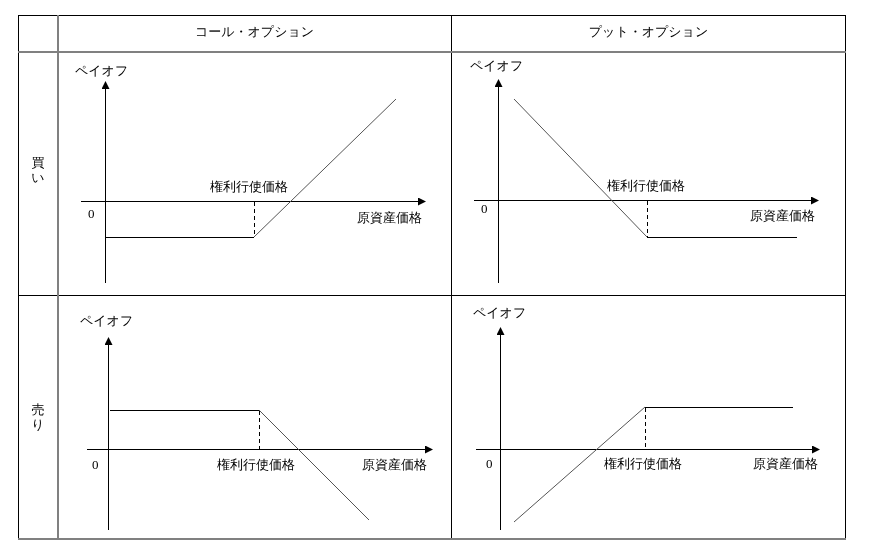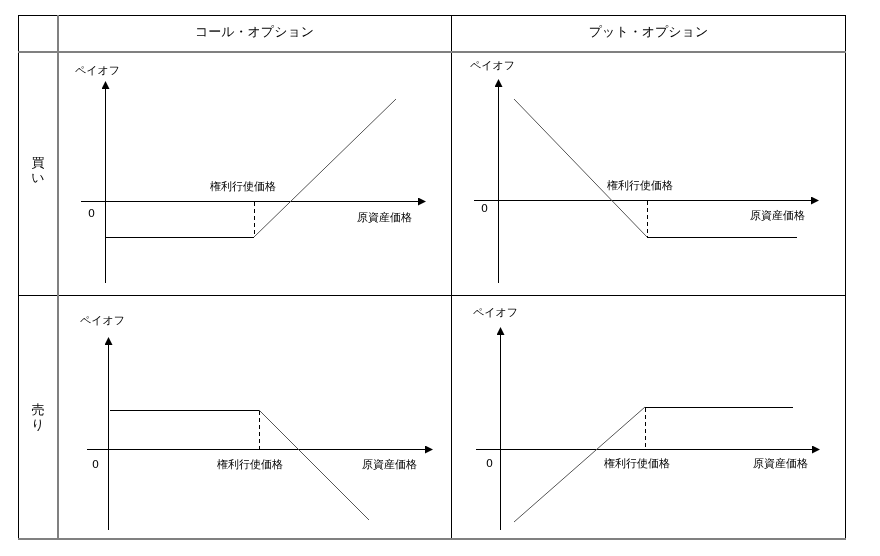--- a/index.html
+++ b/index.html
@@ -1,19 +1,19 @@
 <!DOCTYPE html>
 <html><head>
 <meta charset="utf-8">
 <style>
   html, body { margin: 0; padding: 0; background: #ffffff; }
   body { width: 880px; height: 556px; position: relative; overflow: hidden;
          font-family: "DejaVu Sans", "Liberation Sans", sans-serif; color: #000; }
   #stage { position: absolute; left: 0; top: 0; width: 880px; height: 556px; }
-  .txt { position: absolute; font-size: 11px; line-height: 14px; white-space: nowrap; }
+  .txt { position: absolute; font-size: 13px; line-height: 14px; white-space: nowrap; font-family: Liberation Serif, serif; }
   .hdr { position: absolute; font-size: 13px; line-height: 14px; text-align: center; white-space: nowrap; }
   .rowlabel { position: absolute; font-size: 13px; line-height: 15px; width: 16px; text-align: center; }
 </style>
 </head>
 <body>
 
 <div id="stage">
 
   <svg width="880" height="556" style="position:absolute;left:0;top:0">
     <defs>

